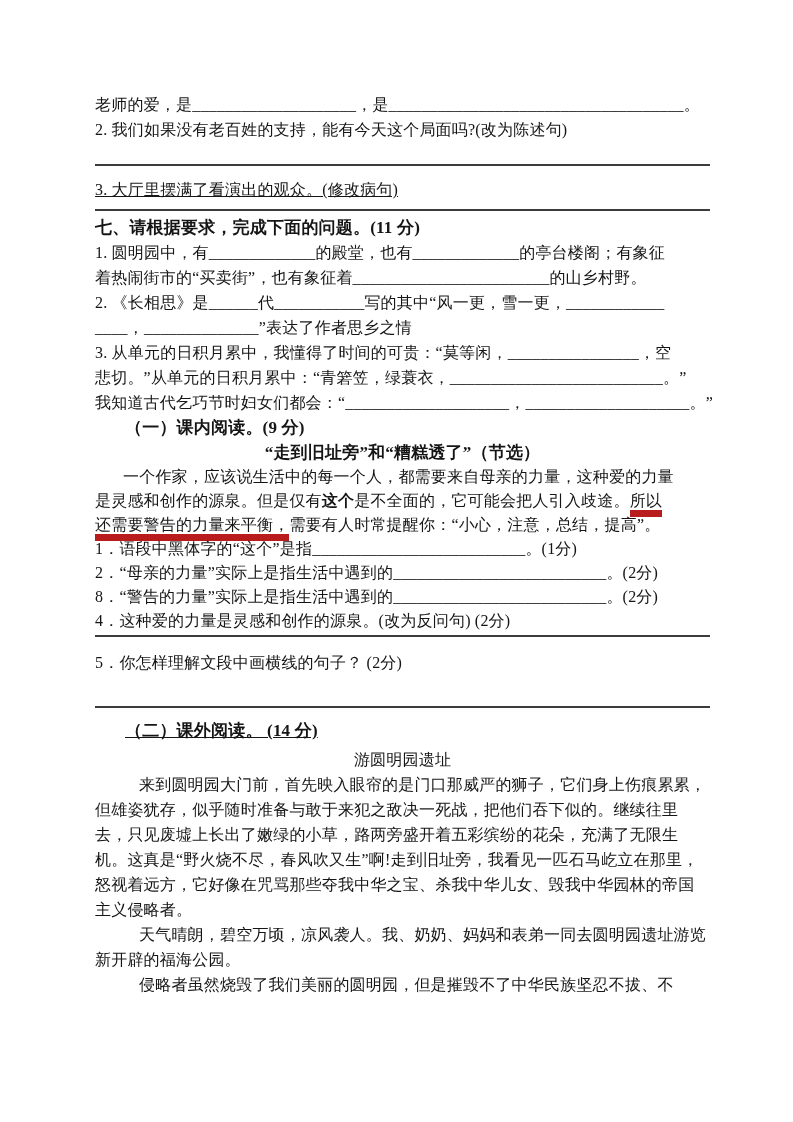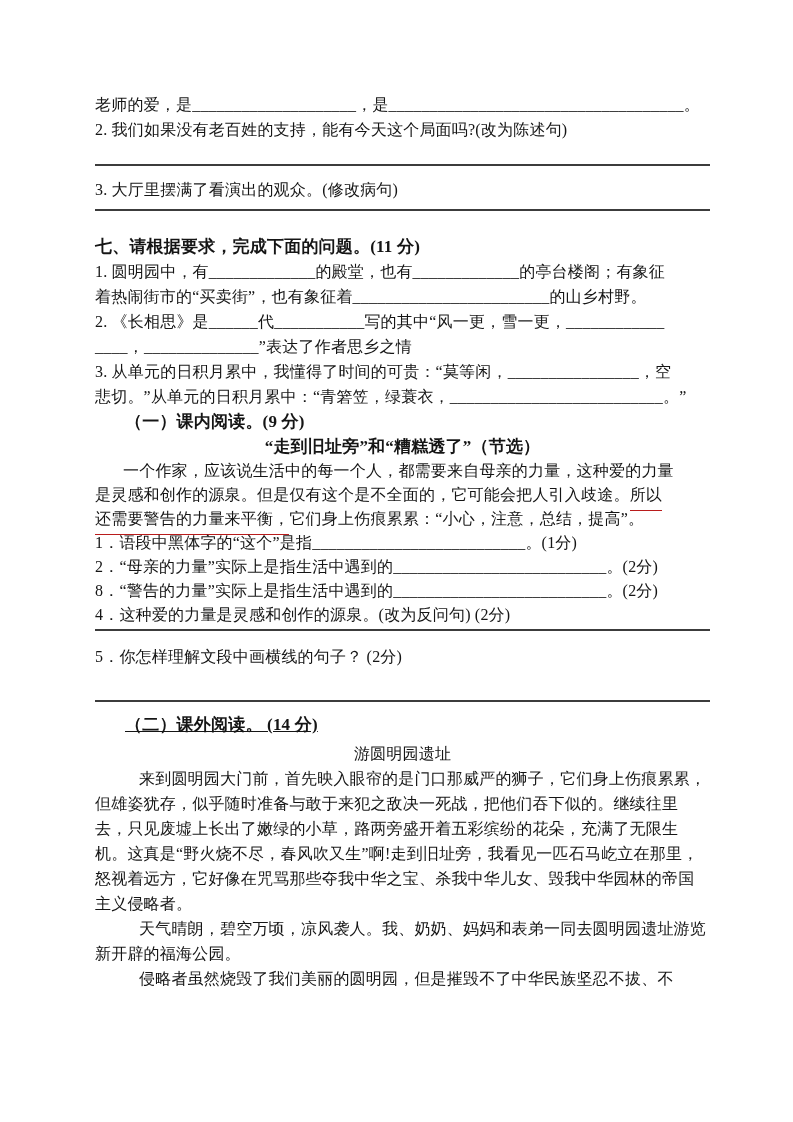--- a/index.html
+++ b/index.html
@@ -26,61 +26,62 @@
   .line { height: 25px; white-space: nowrap; }
   .lh24 { height: 24px; line-height: 24px; }
   .heading { font-weight: bold; font-size: 17px; }
   .subheading { font-weight: bold; font-size: 17px; padding-left: 30px; }
   .center { text-align: center; }
   .answer-space { border-bottom: 2px solid #3c3c3c; width: 100%; }
   .sp-a { height: 22px; }
   .sp-b { height: 7px; }
   .sp-c { height: 2px; }
   .sp-d { height: 31px; }
-  .mt11 { margin-top: 11px; }
-  .mt9  { margin-top: 23px; }
+  .mt11 { margin-top: 11px; text-decoration: underline; }
+  .mt9  { margin-top: 4px; }
   .mt13 { margin-top: 13px; }
   .mt10 { margin-top: 10px; text-decoration: underline; }
   .mt4  { margin-top: 4px; }
   .passage-first { padding-left: 28px; }
   .para { text-indent: 44px; margin: 0; }
-  .ul { border-bottom: 1px solid #b91c1c; padding-bottom: 7px; }
-  .term-bold { font-weight: normal; }
+  .ul { border-bottom: 7px solid #b91c1c; padding-bottom: 1px; }
+  .term-bold { font-weight: bold; }
 </style>
 </head>
 <body>
 
 <div class="page">
   <div class="content">
 
     <div class="line">老师的爱，是____________________，是____________________________________。</div>
     <div class="line">2. 我们如果没有老百姓的支持，能有今天这个局面吗?(改为陈述句)</div>
     <div class="answer-space sp-a"></div>
     <div class="line mt11">3. 大厅里摆满了看演出的观众。(修改病句)</div>
     <div class="answer-space sp-b"></div>
 
     <div class="line heading mt9">七、请根据要求，完成下面的问题。(11 分)</div>
     <div class="line">1. 圆明园中，有_____________的殿堂，也有_____________的亭台楼阁；有象征</div>
     <div class="line">着热闹街市的“买卖街”，也有象征着________________________的山乡村野。</div>
     <div class="line">2. 《长相思》是______代___________写的其中“风一更，雪一更，____________</div>
     <div class="line">____，______________”表达了作者思乡之情</div>
     <div class="line">3. 从单元的日积月累中，我懂得了时间的可贵：“莫等闲，________________，空</div>
     <div class="line">悲切。”从单元的日积月累中：“青箬笠，绿蓑衣，__________________________。”</div>
+    <div class="line">我知道古代乞巧节时妇女们都会：“____________________，____________________。”</div>
 
     <div class="line subheading">（一）课内阅读。(9 分)</div>
     <div class="line heading center">“走到旧址旁”和“糟糕透了”（节选）</div>
 
     <div class="line lh24 passage-first">
       <span>一个作家，应该说生活中的每一个人，都需要来自母亲的力量，这种爱的力量</span>
     </div>
     <div class="line lh24">
       <span>是灵感和创作的源泉。但是仅有</span><span class="term-bold">这个</span><span>是不全面的，它可能会把人引入歧途。</span><span class="ul">所以</span>
     </div>
     <div class="line lh24">
-      <span class="ul">还需要警告的力量来平衡，</span><span>它们身上伤痕累累：“小心，注意，总结，提高”。</span>
+      <span class="ul">还需要警告的力量来平衡，</span><span>需要有人时常提醒你：“小心，注意，总结，提高”。</span>
     </div>
 
     <div class="line lh24">1．语段中黑体字的“这个”是指__________________________。(1分)</div>
     <div class="line lh24">2．“母亲的力量”实际上是指生活中遇到的__________________________。(2分)</div>
     <div class="line lh24">8．“警告的力量”实际上是指生活中遇到的__________________________。(2分)</div>
     <div class="line lh24">4．这种爱的力量是灵感和创作的源泉。(改为反问句) (2分)</div>
     <div class="answer-space sp-c"></div>
     <div class="line mt13">5．你怎样理解文段中画横线的句子？ (2分)</div>
     <div class="answer-space sp-d"></div>
 

